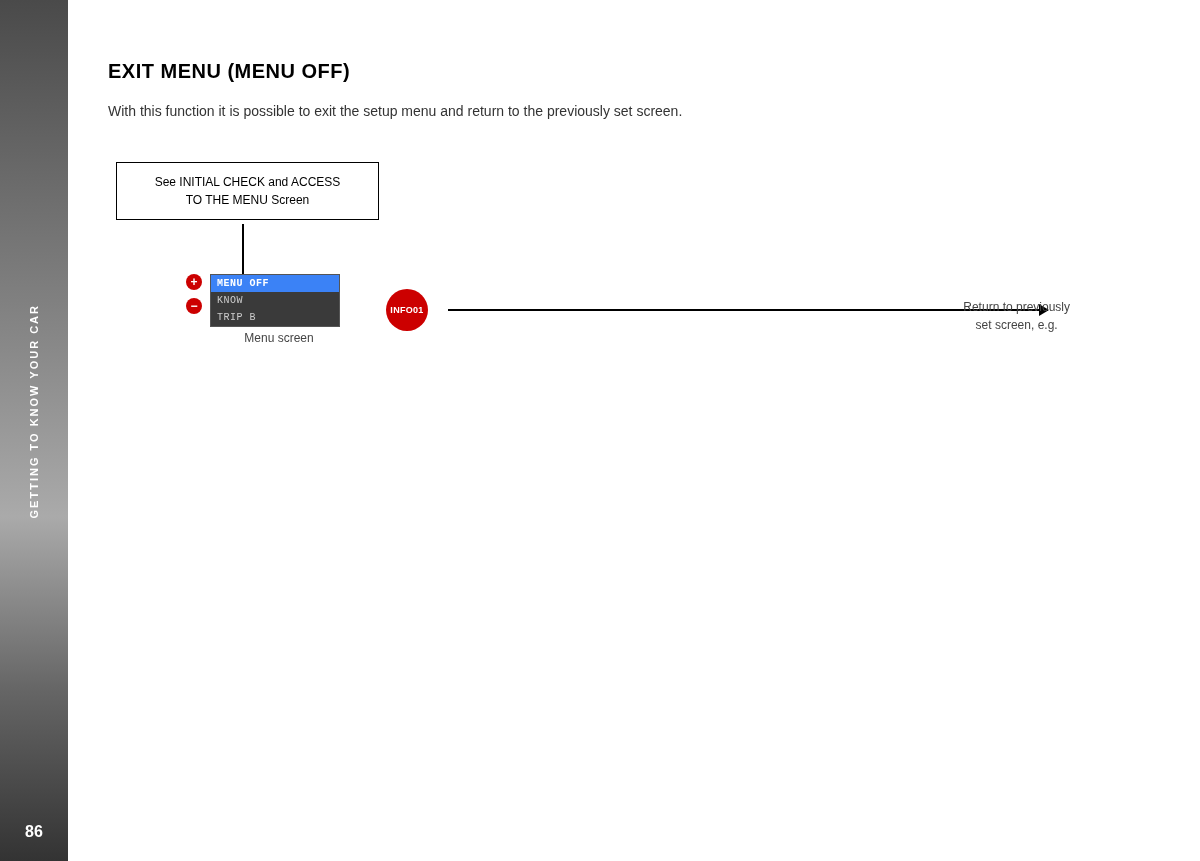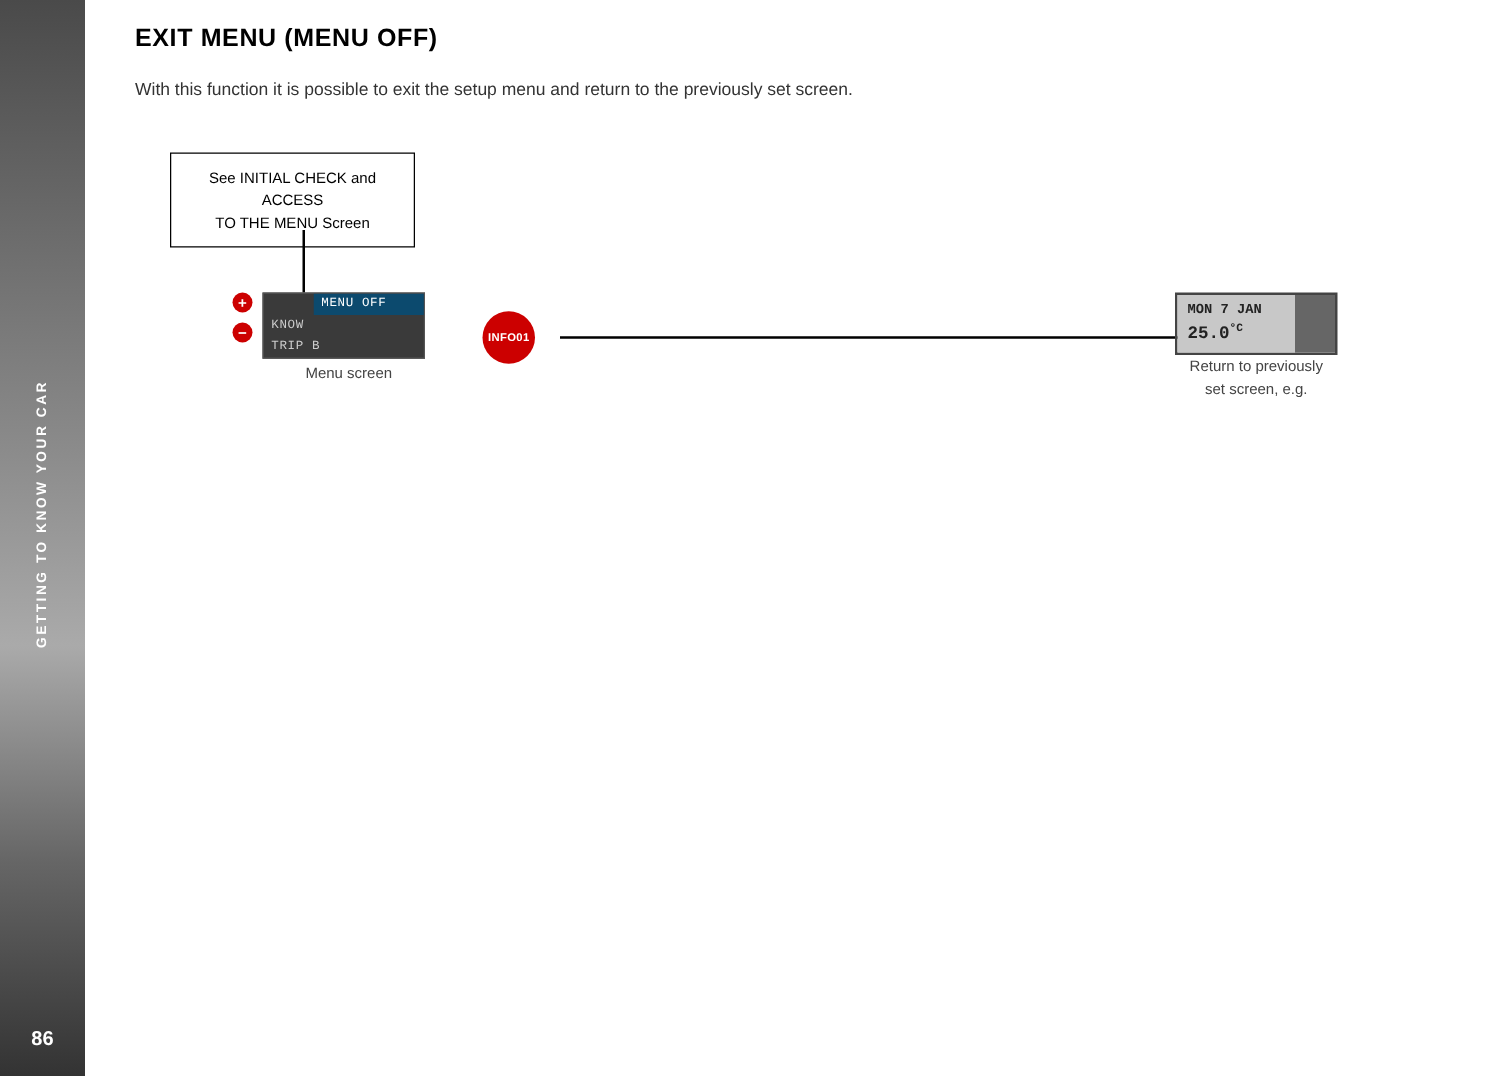--- a/index.html
+++ b/index.html
@@ -41,21 +41,21 @@
       color: #ffffff;
       font-size: 16px;
       font-weight: bold;
       padding-bottom: 20px;
       text-align: right;
     }
 
     
     .main-content {
       flex: 1;
-      padding: 20px 50px 30px 40px;
+      padding: 60px 50px 30px 40px;
       position: relative;
     }
 
     
     .page-title {
       font-size: 20px;
       font-weight: 900;
       color: #000000;
       text-transform: uppercase;
       margin-bottom: 18px;
@@ -74,27 +74,27 @@
     .diagram-area {
       position: relative;
       width: 100%;
       height: 300px;
     }
 
     
     .reference-box {
       position: absolute;
       top: 0;
-      left: 28px;
+      left: 8px;
       border: 1.5px solid #000;
       padding: 10px 16px;
       font-size: 12px;
       color: #000;
       text-align: center;
-      width: 196px;
+      width: 263px;
       line-height: 1.5;
     }
 
     
     .vertical-line {
       position: absolute;
       top: 62px;
       left: 134px;
       width: 2px;
       height: 50px;
@@ -150,24 +150,23 @@
 
     .menu-row {
       padding: 3px 6px;
       font-size: 10px;
       font-family: 'Courier New', monospace;
       color: #cccccc;
       letter-spacing: 0.5px;
     }
 
     .menu-row.selected {
-      background: #0c4a6e;
+      background: #3b82f6;
       color: #ffffff;
-      font-weight: normal;
-      margin-left: 40px;
+      font-weight: bold;
     }
 
     .menu-screen-label {
       font-size: 12px;
       color: #444;
       margin-top: 4px;
       text-align: center;
       width: 150px;
       margin-left: 18px;
     }
@@ -256,21 +255,21 @@
 
     .display-sidebar {
       width: 32px;
       background: #666;
     }
 
     .result-label {
       font-size: 12px;
       color: #444;
       text-align: center;
-      margin-top: 0;
+      margin-top: 24px;
       line-height: 1.5;
     }
   </style>
 </head>
 <body>
 
 <div class="sidebar">
   <div class="sidebar-text">GETTING TO KNOW YOUR CAR</div>
   <div class="sidebar-page-num">86</div>
 </div>
@@ -307,29 +306,20 @@
       <div class="menu-screen-label">Menu screen</div>
     </div>
 
     <div class="info-button">INFO01</div>
 
     <div class="arrow-container">
       <div class="arrow-line"></div>
     </div>
 
     <div class="result-screen">
-      <div class="display-box">
-        <div class="display-main">
-          <div class="display-date">MON 7 JAN</div>
-          <div class="display-temp">
-            <span>25.0</span><sup>°C</sup>
-          </div>
-        </div>
-        <div class="display-sidebar"></div>
-      </div>
       <div class="result-label">
         <span>Return to previously</span><br>
         <span>set screen, e.g.</span>
       </div>
     </div>
 
   </div>
 
 </div>
 

